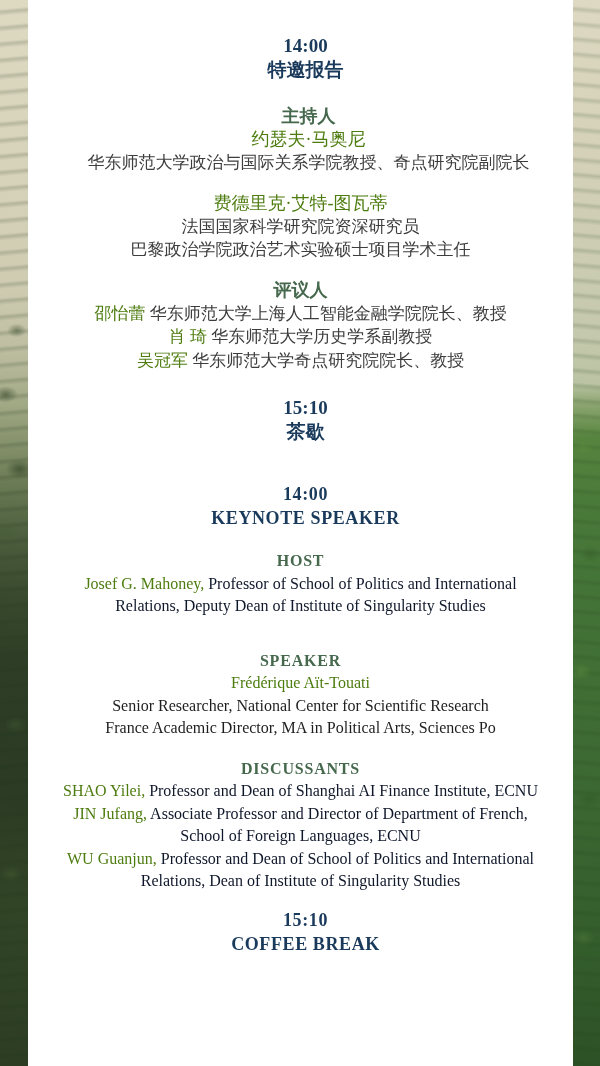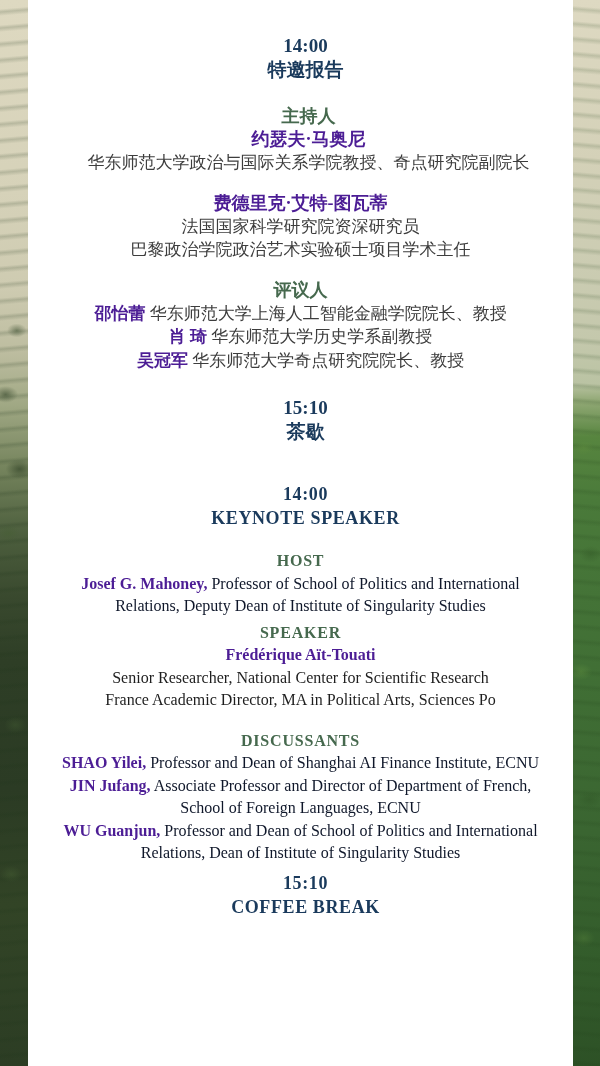--- a/index.html
+++ b/index.html
@@ -106,22 +106,22 @@
   .cn .role-label {
     font-size: 18px;
     line-height: 23px;
   }
   .en .role-label {
     font-size: 16px;
     line-height: 22.5px;
     letter-spacing: 0.8px;
   }
   .person-name {
-    color: #4c1d95;
-    font-weight: bold;
+    color: #4d7c0f;
+    font-weight: normal;
   }
   .person-desc {
     color: #3d3d3d;
     font-weight: normal;
   }
   .cn .person-name { font-size: 18px; line-height: 23px; }
   .cn .person-desc { font-size: 17px; line-height: 23px; }
   .cn .disc-line   { font-size: 17px; line-height: 22.4px; }
   .cn .disc-line .person-name { font-size: 17px; }
 
@@ -135,23 +135,23 @@
   .en .person-name { font-size: 16px; }
   .en .person-desc { color: #0f172a; }
 
   
   .blk-cn-session      { margin-bottom: 23px; }
   .blk-cn-host         { margin-bottom: 18px; padding-left: 16px; }
   .blk-cn-speaker      { margin-bottom: 18px; }
   .blk-cn-discussants  { margin-bottom: 24px; }
   .blk-cn-break        { margin-bottom: 38px; }
   .blk-en-session      { margin-bottom: 20px; }
-  .blk-en-host         { margin-bottom: 4px; }
+  .blk-en-host         { margin-bottom: 32px; }
   .blk-en-speaker      { margin-bottom: 18px; }
-  .blk-en-discussants  { margin-bottom: 6px; }
+  .blk-en-discussants  { margin-bottom: 15px; }
 </style>
 </head>
 <body>
 
 <div class="bg-strip left"></div>
 <div class="bg-strip right"></div>
 
 <div class="panel">
 
   <section class="cn">

